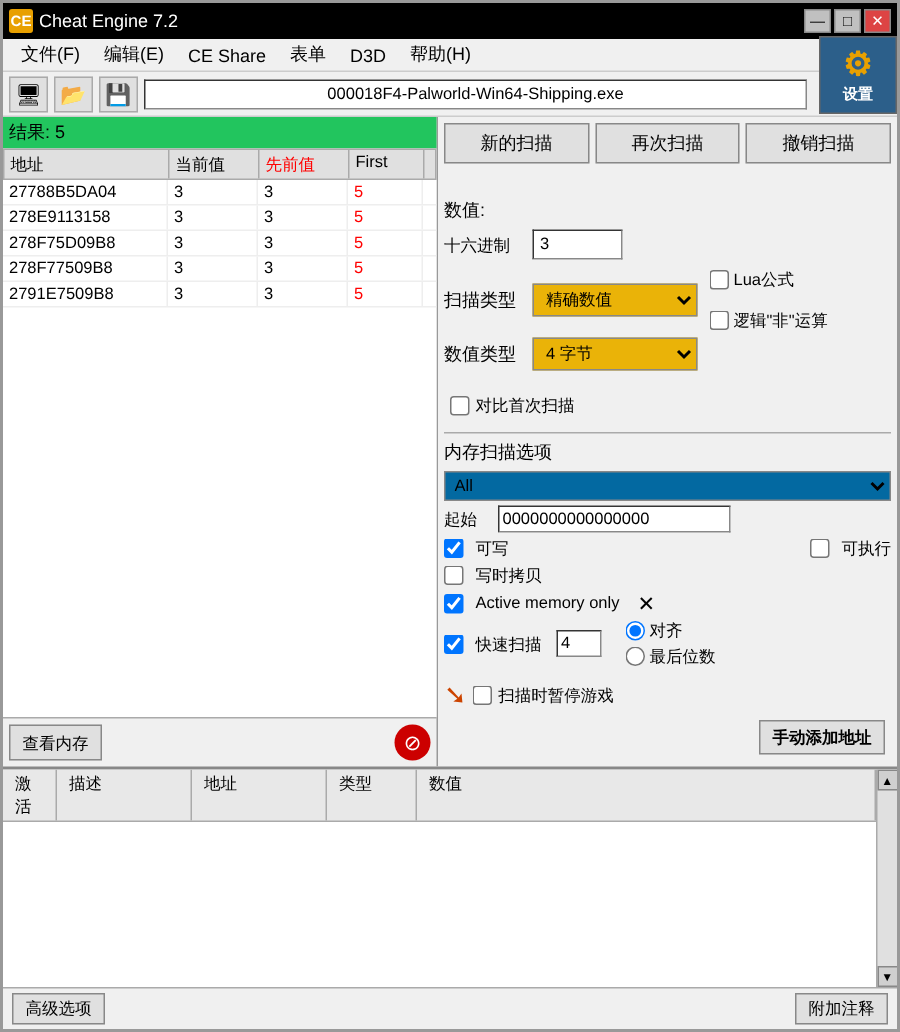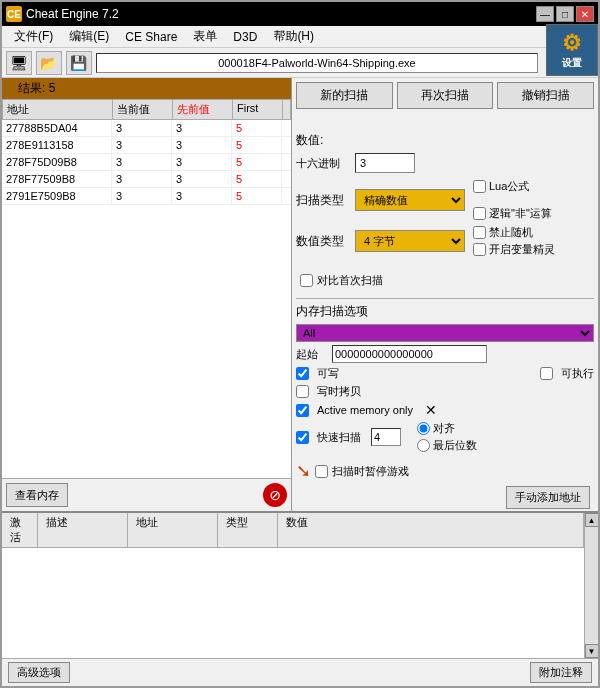--- a/index.html
+++ b/index.html
@@ -135,23 +135,23 @@
     }
     
     .left-panel {
       width: 290px;
       display: flex;
       flex-direction: column;
       border-right: 1px solid #999;
     }
     
     .results-header {
-      padding: 2px 16px;
+      padding: 2px 4px;
       font-size: 12px;
-      background: #a16207;
+      background: #22c55e;
       flex-shrink: 0;
     }
     
     .table-header {
       display: flex;
       background: #e0e0e0;
       border: 1px solid #aaa;
       flex-shrink: 0;
     }
     .th {
@@ -280,21 +280,21 @@
     }
     .memory-input {
       background: white;
       border: 1px inset #888;
       height: 18px;
       padding: 0 2px;
       font-size: 11px;
     }
     .memory-select {
       width: 100%;
-      background: #a21caf;
+      background: #0369a1;
       border: 1px solid #888;
       padding: 1px 2px;
       font-size: 11px;
       height: 20px;
       margin-bottom: 3px;
     }
     
     .scan-pause-row {
       display: flex;
       align-items: center;
@@ -321,20 +321,21 @@
       font-size: 14px;
       cursor: pointer;
     }
     .add-address-btn {
       margin-left: auto;
       background: #e0e0e0;
       border: 1px solid #888;
       padding: 3px 8px;
       font-size: 11px;
       cursor: pointer;
+      font-weight: bold;
     }
     
     .lower-section {
       display: flex;
       flex-direction: column;
       height: 175px;
       border-top: 2px solid #888;
     }
     .lower-header {
       display: flex;
@@ -542,30 +543,20 @@
             <span>逻辑"非"运算</span>
           </div>
         </div>
       </div>
 
       <div class="scan-type-row" style="margin-bottom:4px;">
         <span class="label" style="min-width:55px;">数值类型</span>
         <select class="select-box" style="width:110px;">
           <option>4 字节</option>
         </select>
-        <div style="display:flex;flex-direction:column;gap:2px;margin-left:4px;">
-          <div class="checkbox-item">
-            <input type="checkbox" style="">
-            <span>禁止随机</span>
-          </div>
-          <div class="checkbox-item">
-            <input type="checkbox" style="">
-            <span>开启变量精灵</span>
-          </div>
-        </div>
       </div>
 
       <div class="checkbox-row" style="margin-bottom:6px; padding-left:4px;">
         <input type="checkbox" style="">
         <span>对比首次扫描</span>
       </div>
 
       <div class="section-divider"></div>
 
       <div class="memory-options-title">内存扫描选项</div>

